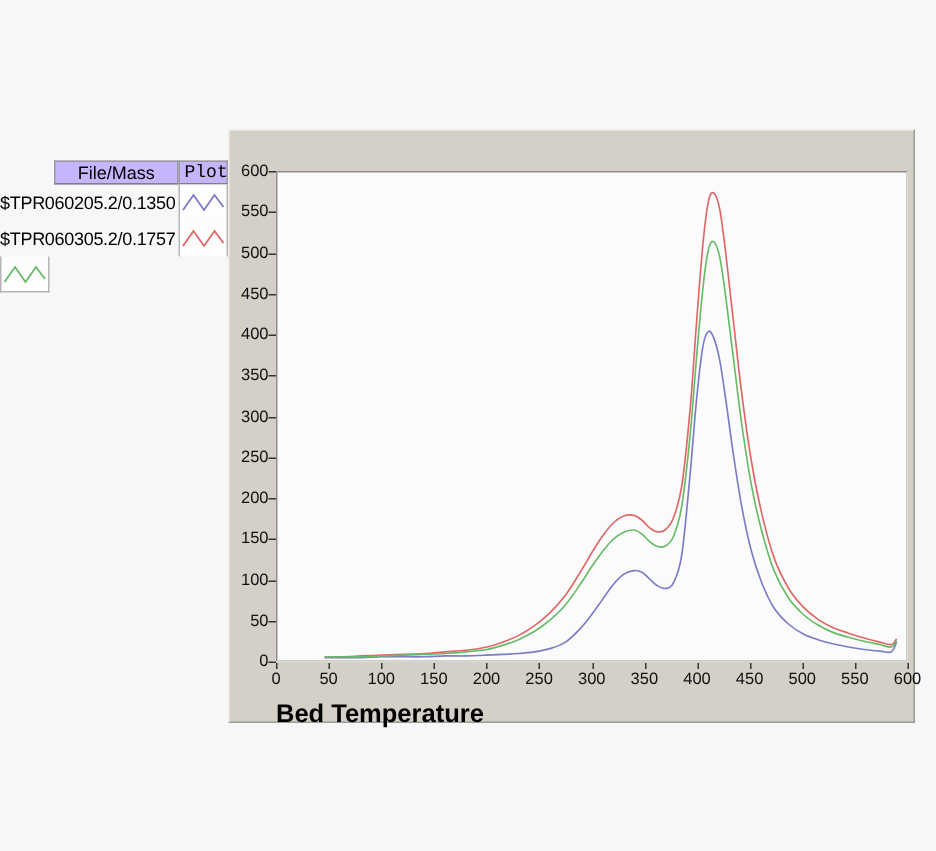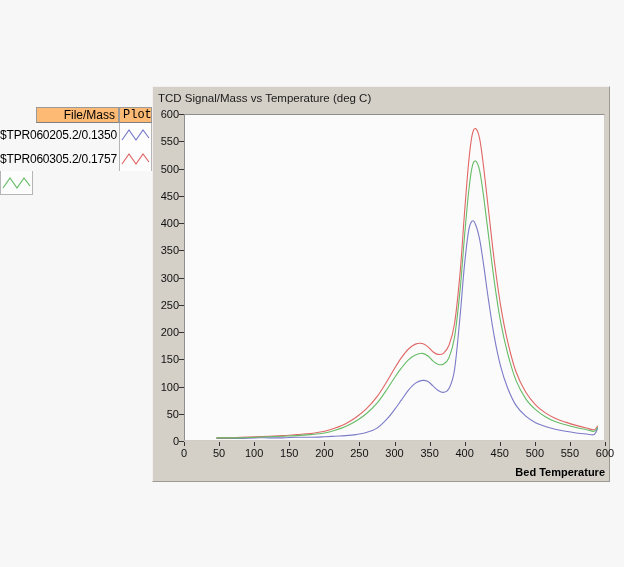--- a/index.html
+++ b/index.html
@@ -23,29 +23,29 @@
     top: 107px;
     width: 152px;
   }
   #legend-header {
     display: flex;
     justify-content: flex-end;
     align-items: stretch;
     height: 16px;
   }
   .legend-header-cell {
-    background: #fdba74;
+    background: #c4b5fd;
     border: 1px solid #9a9a9a;
     border-bottom: 1px solid #7f7f7f;
     font-size: 12px;
     color: #000;
     line-height: 14px;
     padding: 0 3px;
     box-sizing: border-box;
-    text-align: right;
+    text-align: center;
     white-space: nowrap;
   }
   #legend-header-filemass {
     width: 83px;
   }
   #legend-header-plot {
     width: 33px;
     font-family: Liberation Mono, monospace;
   }
   .legend-row {
@@ -150,22 +150,22 @@
     position: absolute;
     width: 1px;
     height: 4px;
     background: #333;
   }
   #xaxis-label {
     position: absolute;
     left: 31px;
     width: 421px;
     top: 379px;
-    text-align: right;
-    font-size: 11px;
+    text-align: left;
+    font-size: 17px;
     font-weight: bold;
     color: #000;
   }
 </style>
 </head>
 <body>
 
 <div id="legend-table">
   <div id="legend-header">
     <div class="legend-header-cell" id="legend-header-filemass">File/Mass</div>
@@ -200,21 +200,20 @@
         <svg width="29" height="18" viewBox="0 0 29 18">
           <polyline points="1,14 8,4 15,14 22,4 28,12" fill="none" stroke="#66bb66" stroke-width="1.2"></polyline>
         </svg>
       </span>
     </div>
   </div>
 </div>
 
 <div id="plot-panel">
 
-  <div id="chart-title">TCD Signal/Mass vs Temperature  (deg C)</div>
 
   <div id="y-axis">
       <div class="ytick" style="top: 349px; right: 430px;">0</div>
       <div class="ytick-mark" style="top: 354px; left: 26px;"></div>
       <div class="ytick" style="top: 321.75px; right: 430px;">50</div>
       <div class="ytick-mark" style="top: 326.75px; left: 26px;"></div>
       <div class="ytick" style="top: 294.5px; right: 430px;">100</div>
       <div class="ytick-mark" style="top: 299.5px; left: 26px;"></div>
       <div class="ytick" style="top: 267.25px; right: 430px;">150</div>
       <div class="ytick-mark" style="top: 272.25px; left: 26px;"></div>

